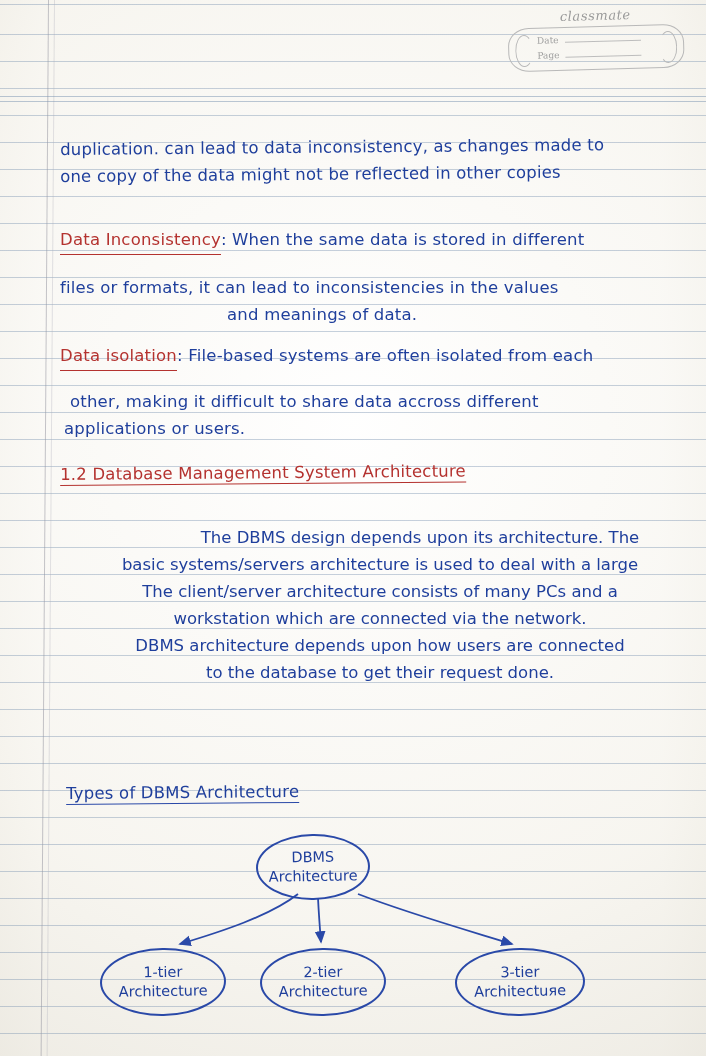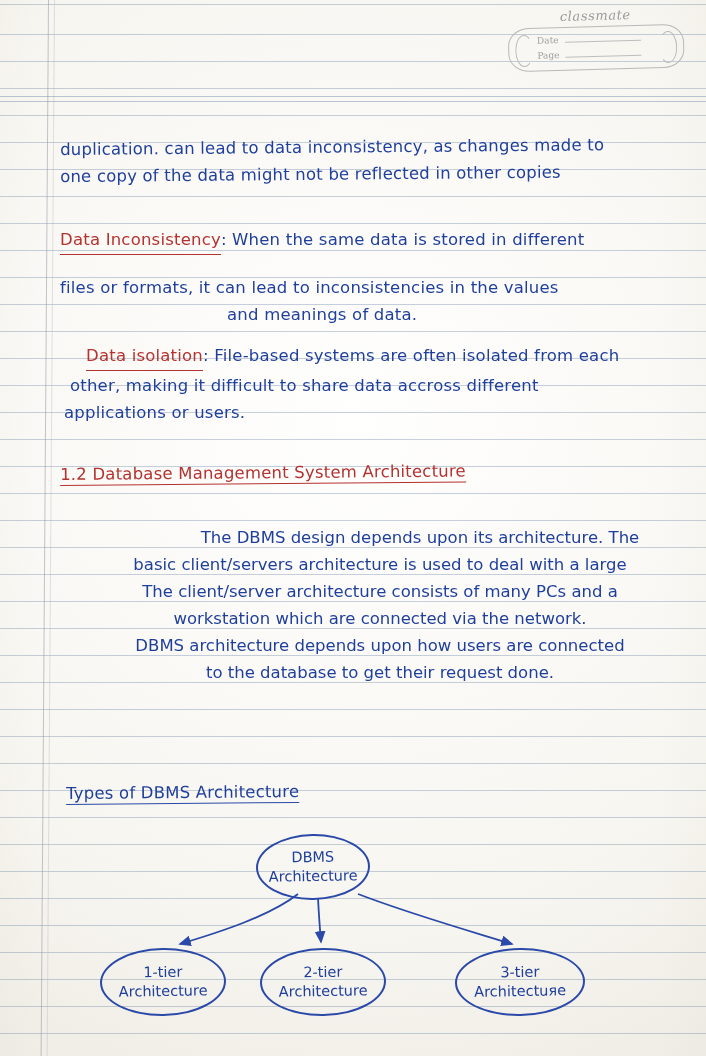--- a/index.html
+++ b/index.html
@@ -252,33 +252,33 @@
   <div style="position:absolute; left:60px; top:226px;">
     <div style="white-space:nowrap;">
       <span class="hw red underline-red" style="position:static; display:inline-block;text-align:right;">Data Inconsistency</span><span class="hw" style="position:static; display:inline;">: When the same data is stored in different</span>
     </div>
     <div class="hw" style="position:static; margin-top:19px;">files or formats, it can lead to inconsistencies in the values</div>
     <div class="hw" style="position:static;text-align:center;">and meanings of data.</div>
   </div>
 
   <div style="position:absolute; left:60px; top:342px;">
     <div style="white-space:nowrap;">
-      <span class="hw red underline-red" style="position:static; display:inline-block;margin-left:26px;">Data isolation</span><span class="hw" style="position:static; display:inline;">: File-based systems are often isolated from each</span>
-    </div>
-    <div class="hw" style="position:static; margin-top:1px; padding-left:10px;">other, making it difficult to share data accross different</div>
+      <span class="hw red underline-red" style="position:static; display:inline-block;">Data isolation</span><span class="hw" style="position:static; display:inline;">: File-based systems are often isolated from each</span>
+    </div>
+    <div class="hw" style="position:static; margin-top:17px; padding-left:10px;">other, making it difficult to share data accross different</div>
     <div class="hw" style="position:static; padding-left:4px;">applications or users.</div>
   </div>
 
   <div class="hw heading skew-a" style="left:60px; top:461px;">
     <span class="underline-red">1.2 Database Management System Architecture</span>
   </div>
 
   <div class="para-block" style="left:60px; top:524px;">
     <div style="padding-left:80px;">The DBMS design depends upon its architecture. The</div>
-    <div>basic client/servers architecture is used to deal with a large</div>
+    <div>basic systems/servers architecture is used to deal with a large</div>
     <div>The client/server architecture consists of many PCs and a</div>
     <div>workstation which are connected via the network.</div>
     <div>DBMS architecture depends upon how users are connected</div>
     <div>to the database to get their request done.</div>
   </div>
 
   <div class="hw skew-a" style="left:66px; top:780px;">
     <span class="underline-blue">Types of DBMS Architecture</span>
   </div>
 

